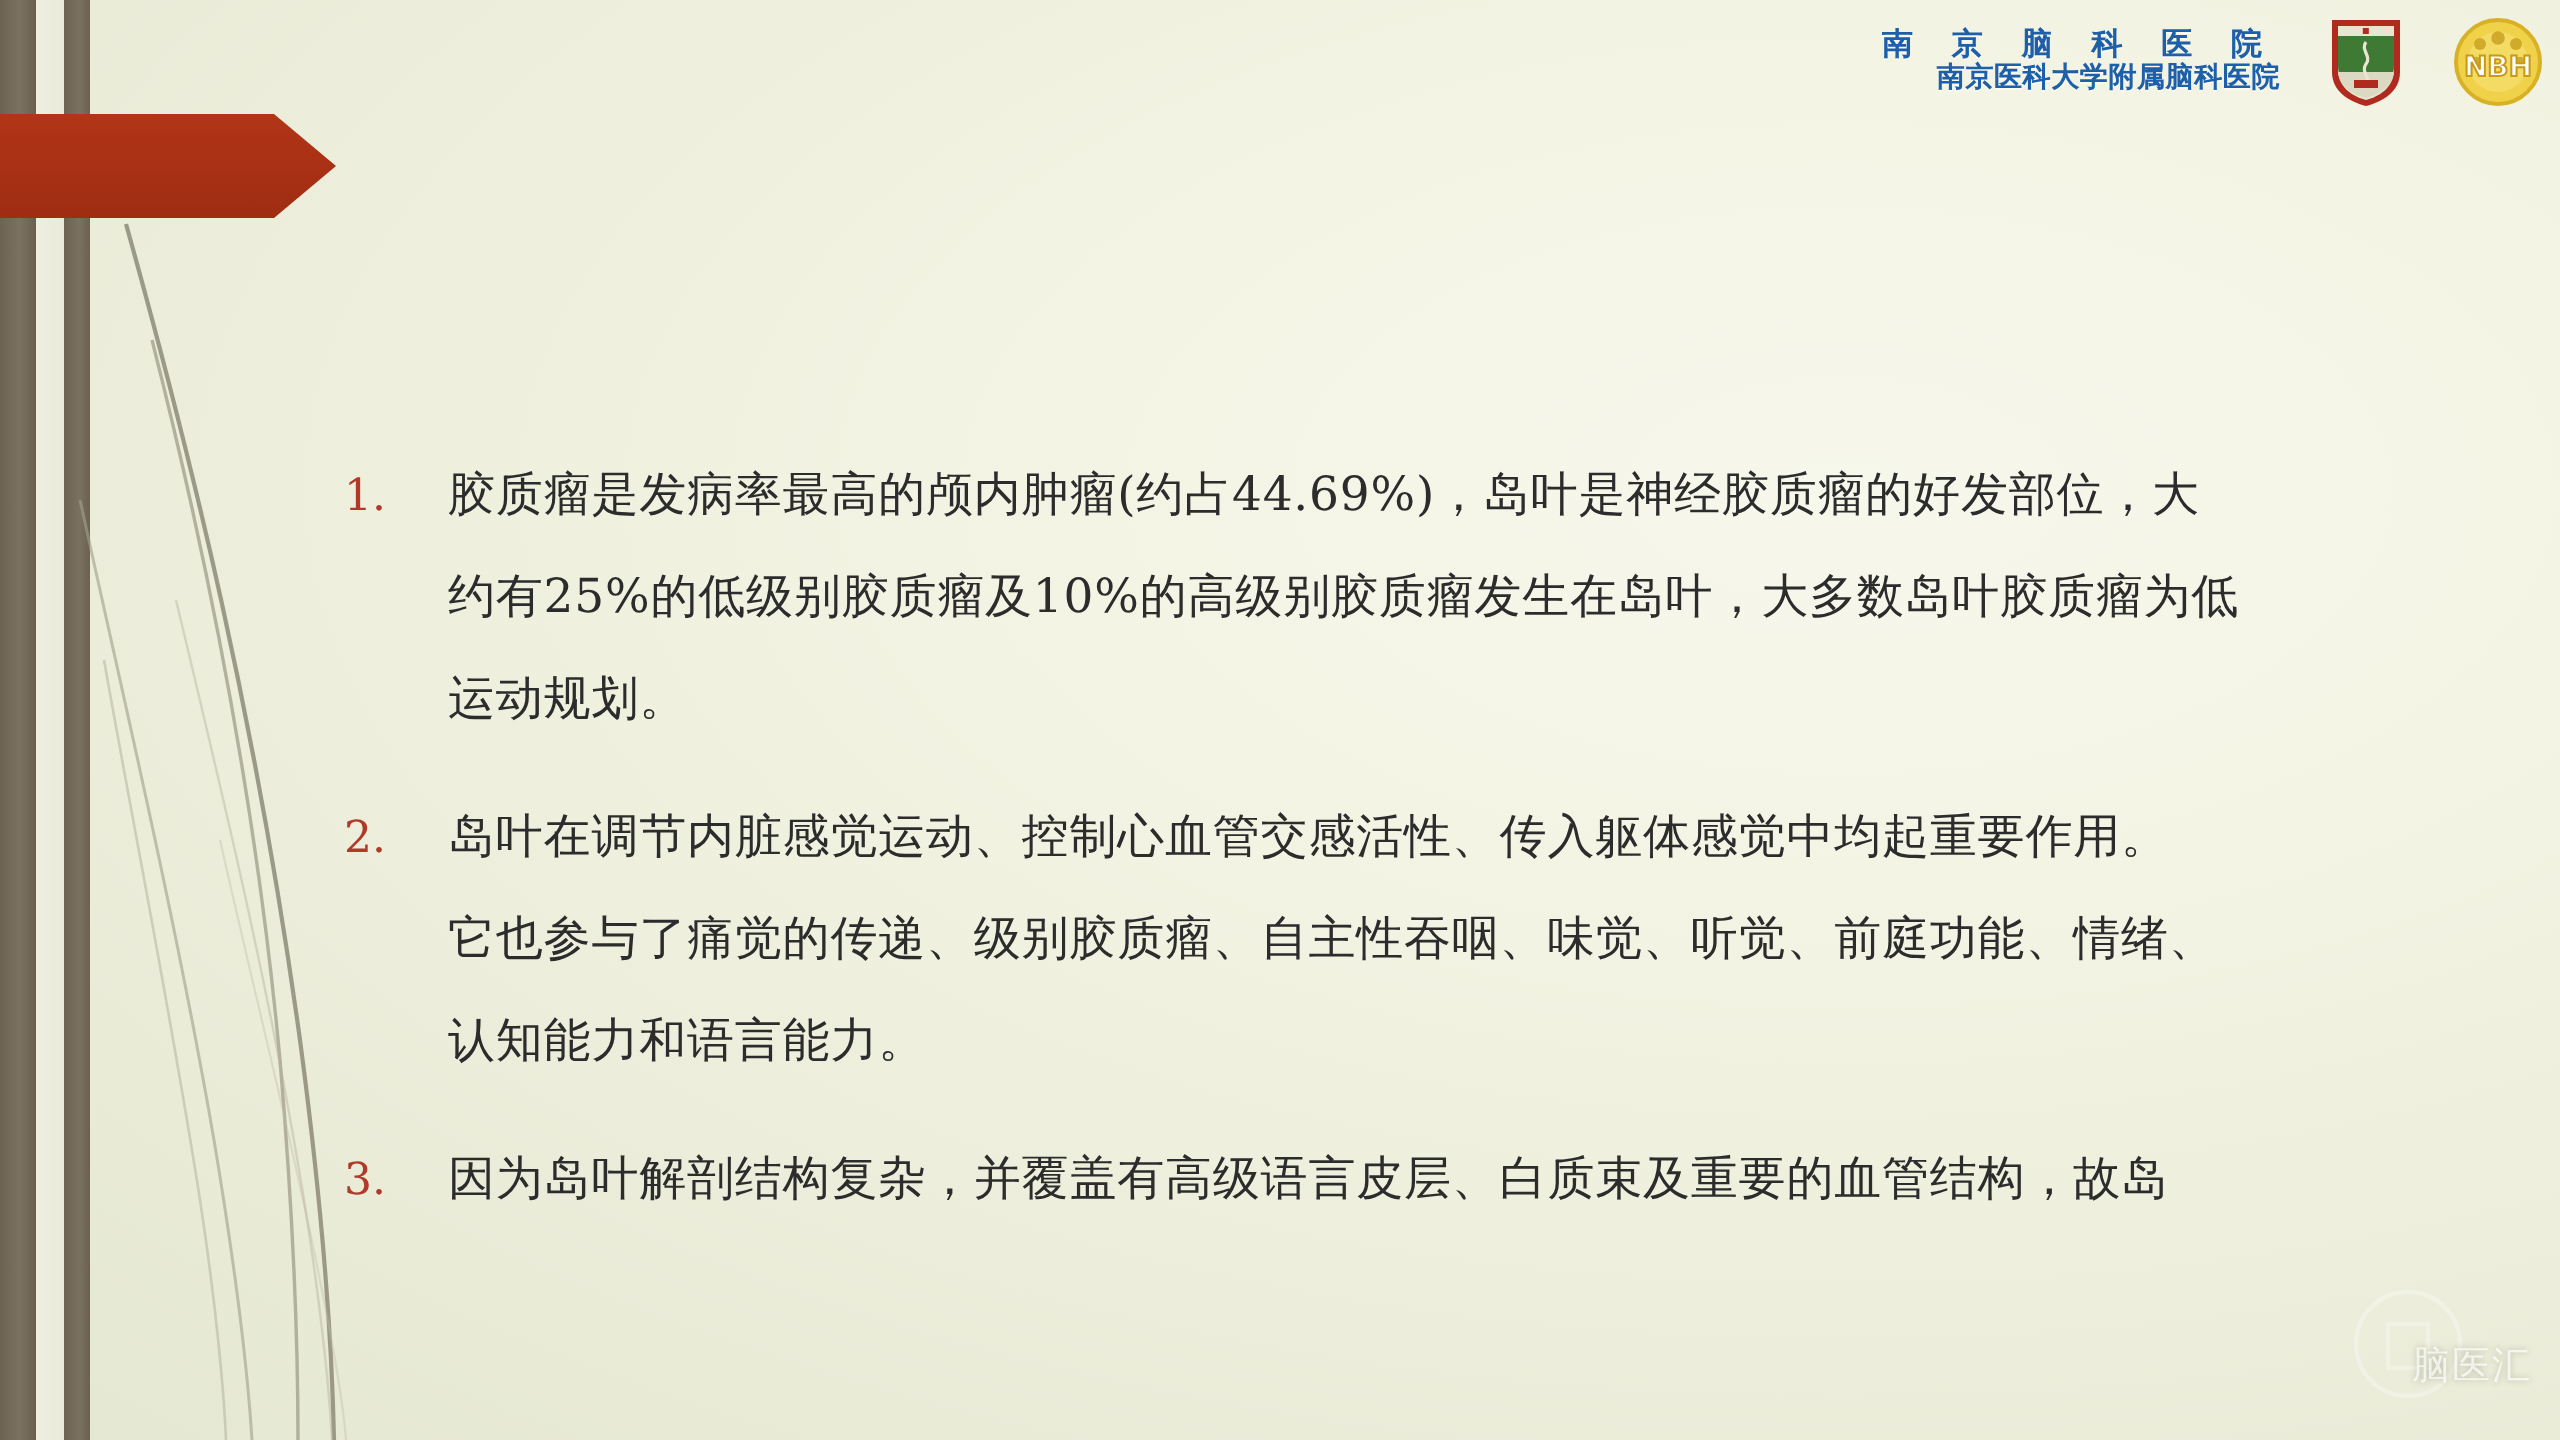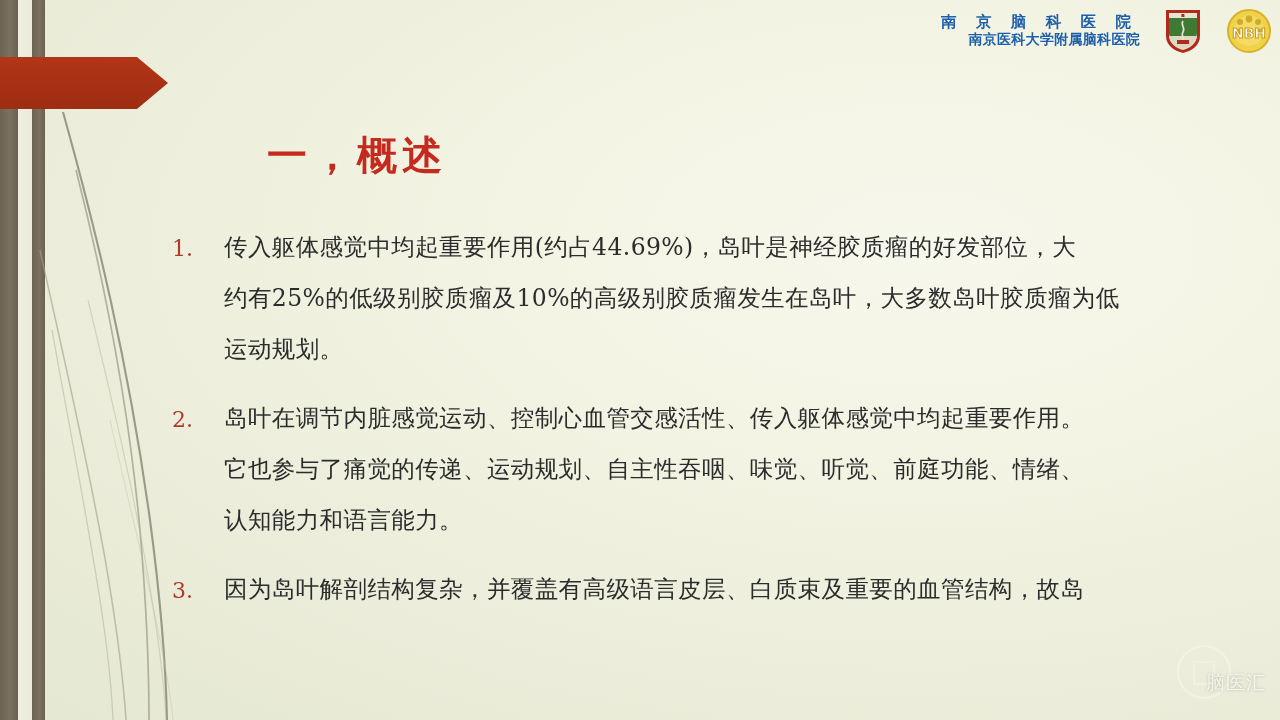--- a/index.html
+++ b/index.html
@@ -218,38 +218,37 @@
         <circle cx="14" cy="14" r="3"></circle>
           <circle cx="23" cy="11" r="3.4"></circle>
         <circle cx="32" cy="14" r="3"></circle>
           <circle cx="12" cy="23" r="2.6"></circle>
         <circle cx="34" cy="23" r="2.6"></circle>
       </g>
       <text x="23" y="30" font-family="DejaVu Sans, sans-serif" font-size="14" font-weight="bold" fill="#ffffff" stroke="#c79a18" stroke-width="1" text-anchor="middle">NBH</text>
     </svg>
   </div>
 
-  <div class="title">一，概述</div>
 
   <div class="body-list">
 
     <div class="list-item">
       <div class="li-num">1.</div>
       <div class="li-body">
-        <div class="li-line">传入躯体感觉中均起重要作用(约占44.69%)，岛叶是神经胶质瘤的好发部位，大</div>
+        <div class="li-line">胶质瘤是发病率最高的颅内肿瘤(约占44.69%)，岛叶是神经胶质瘤的好发部位，大</div>
         <div class="li-line">约有25%的低级别胶质瘤及10%的高级别胶质瘤发生在岛叶，大多数岛叶胶质瘤为低</div>
         <div class="li-line">运动规划。</div>
       </div>
     </div>
 
     <div class="list-item">
       <div class="li-num">2.</div>
       <div class="li-body">
         <div class="li-line">岛叶在调节内脏感觉运动、控制心血管交感活性、传入躯体感觉中均起重要作用。</div>
-        <div class="li-line">它也参与了痛觉的传递、运动规划、自主性吞咽、味觉、听觉、前庭功能、情绪、</div>
+        <div class="li-line">它也参与了痛觉的传递、级别胶质瘤、自主性吞咽、味觉、听觉、前庭功能、情绪、</div>
         <div class="li-line">认知能力和语言能力。</div>
       </div>
     </div>
 
     <div class="list-item">
       <div class="li-num">3.</div>
       <div class="li-body">
         <div class="li-line">因为岛叶解剖结构复杂，并覆盖有高级语言皮层、白质束及重要的血管结构，故岛</div>
       </div>
     </div>

